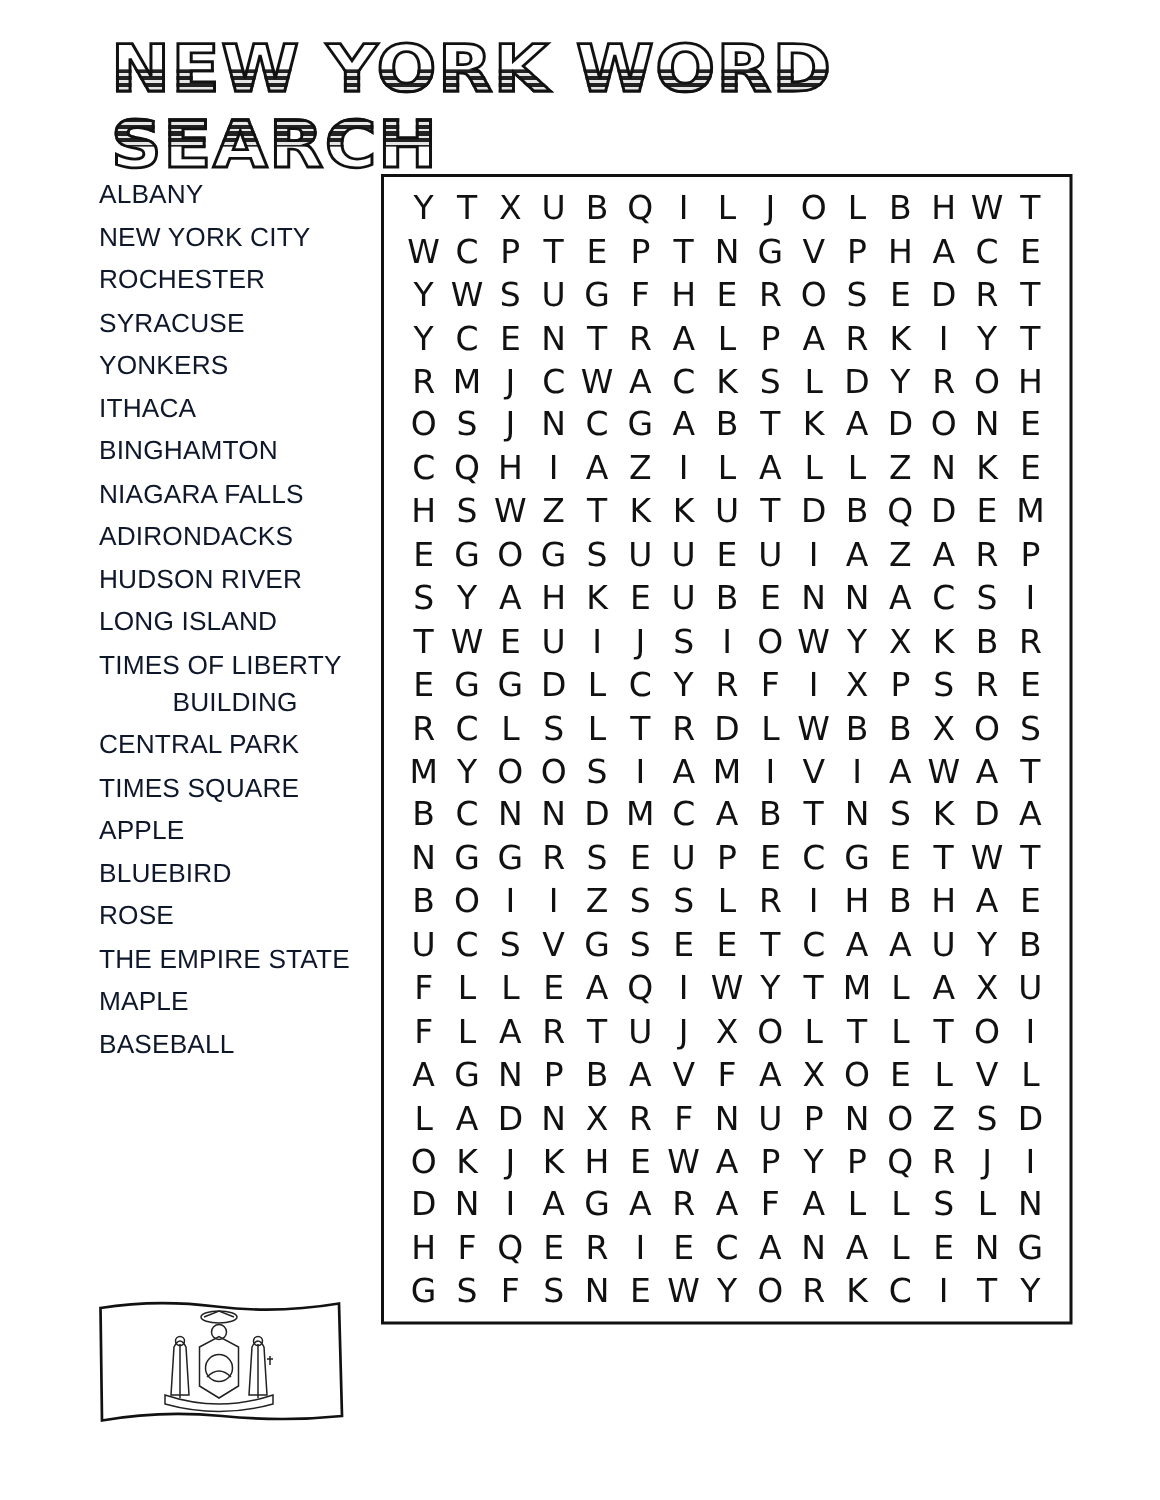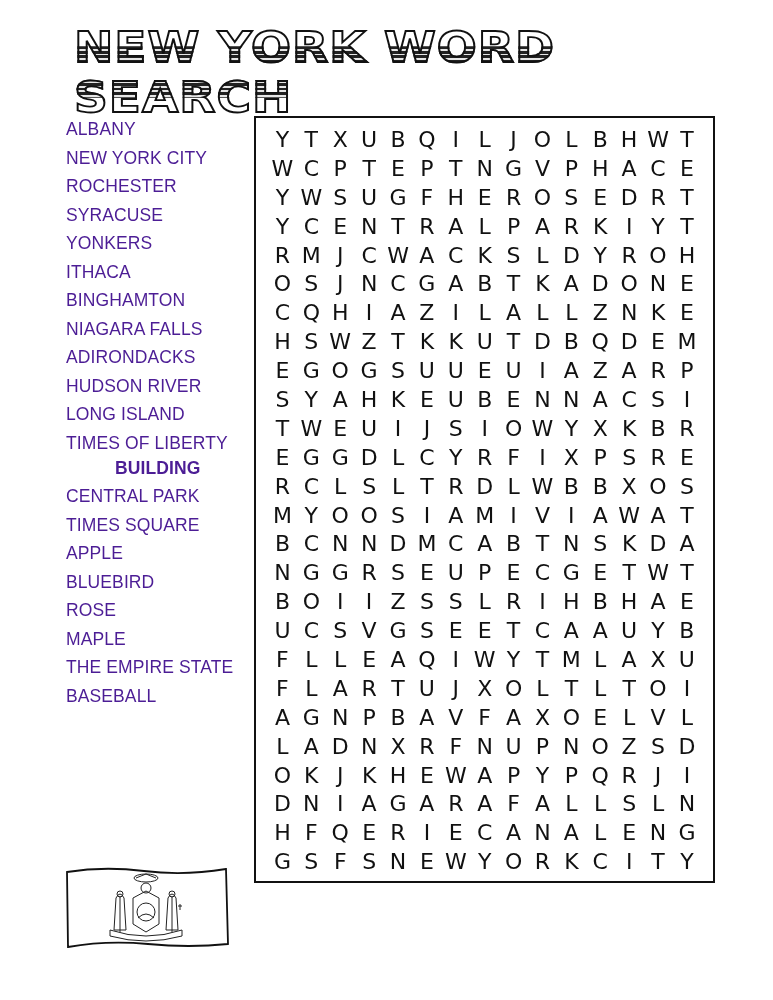--- a/index.html
+++ b/index.html
@@ -9,22 +9,22 @@
     display:flex; align-items:center; justify-content:center;
     font-family:"DejaVu Sans", sans-serif; font-weight:bold; font-size:47px; letter-spacing:1px;
     color:#fff;
     -webkit-text-stroke:2px #111;
     background-image:repeating-linear-gradient(180deg, #222 0px, #222 3px, #e6e6e6 3px, #e6e6e6 5px);
     -webkit-background-clip:text; background-clip:text;
     transform:scaleY(0.92);
   }
   .title span { color:transparent; }
   .words { position:absolute; left:66px; top:115px; width:190px; }
-  .word { font-family:"Liberation Sans", sans-serif; font-size:17.5px; height:28.5px; line-height:28.5px; white-space:nowrap; letter-spacing:0.1px; color:#4c1d95; }
-  .word.cont { padding-left:49px; height:25px; line-height:22px;font-weight:bold; }
+  .word { font-family:"Liberation Sans", sans-serif; font-size:17.5px; height:28.5px; line-height:28.5px; white-space:nowrap; letter-spacing:0.1px; color:#0f172a; }
+  .word.cont { padding-left:49px; height:25px; line-height:22px; }
   .word.split { height:24px; line-height:24px; }
   .grid-box {
     position:absolute; left:254px; top:116px; width:461px; height:767px;
     border:2px solid #111; box-sizing:border-box;
   }
   .grid { position:absolute; left:12px; top:8px; }
   .grow { display:flex; height:28.9px; }
   .gcell {
     width:28.9px; text-align:center; font-family:"DejaVu Sans", sans-serif; font-size:22px;
     line-height:28.9px; color:#111; font-weight:normal;
@@ -50,22 +50,22 @@
     <div class="word">ADIRONDACKS</div>
     <div class="word">HUDSON RIVER</div>
     <div class="word">LONG ISLAND</div>
     <div class="word">TIMES OF LIBERTY</div>
     <div class="word cont">BUILDING</div>
     <div class="word">CENTRAL PARK</div>
     <div class="word">TIMES SQUARE</div>
     <div class="word">APPLE</div>
     <div class="word">BLUEBIRD</div>
     <div class="word">ROSE</div>
+    <div class="word">THE EMPIRE STATE</div>
     <div class="word">MAPLE</div>
-    <div class="word">THE EMPIRE STATE</div>
     <div class="word">BASEBALL</div>
   </div>
 
 <div class="grid-box">
   <div class="grid" id="grid">
       <div class="grow">
         <div class="gcell">Y</div>
         <div class="gcell">T</div>
         <div class="gcell">X</div>
         <div class="gcell">U</div>

